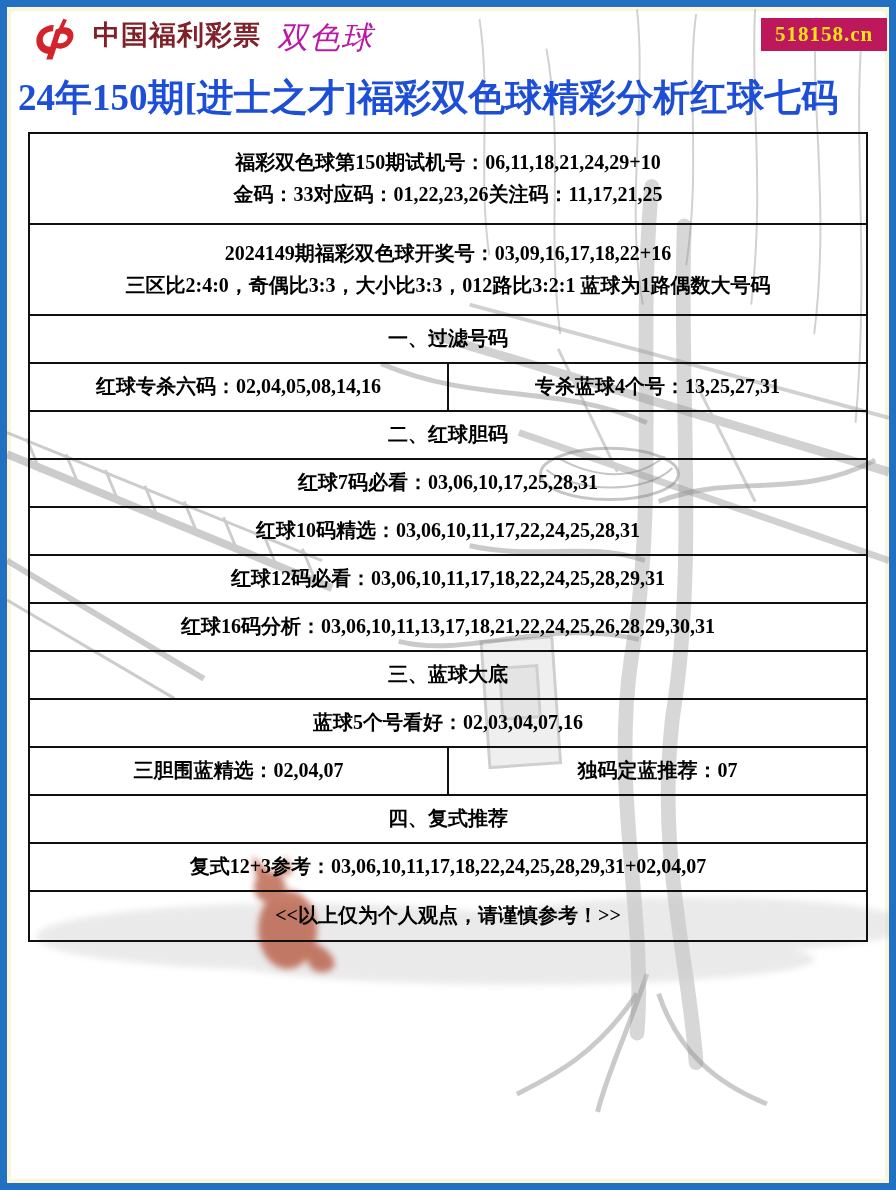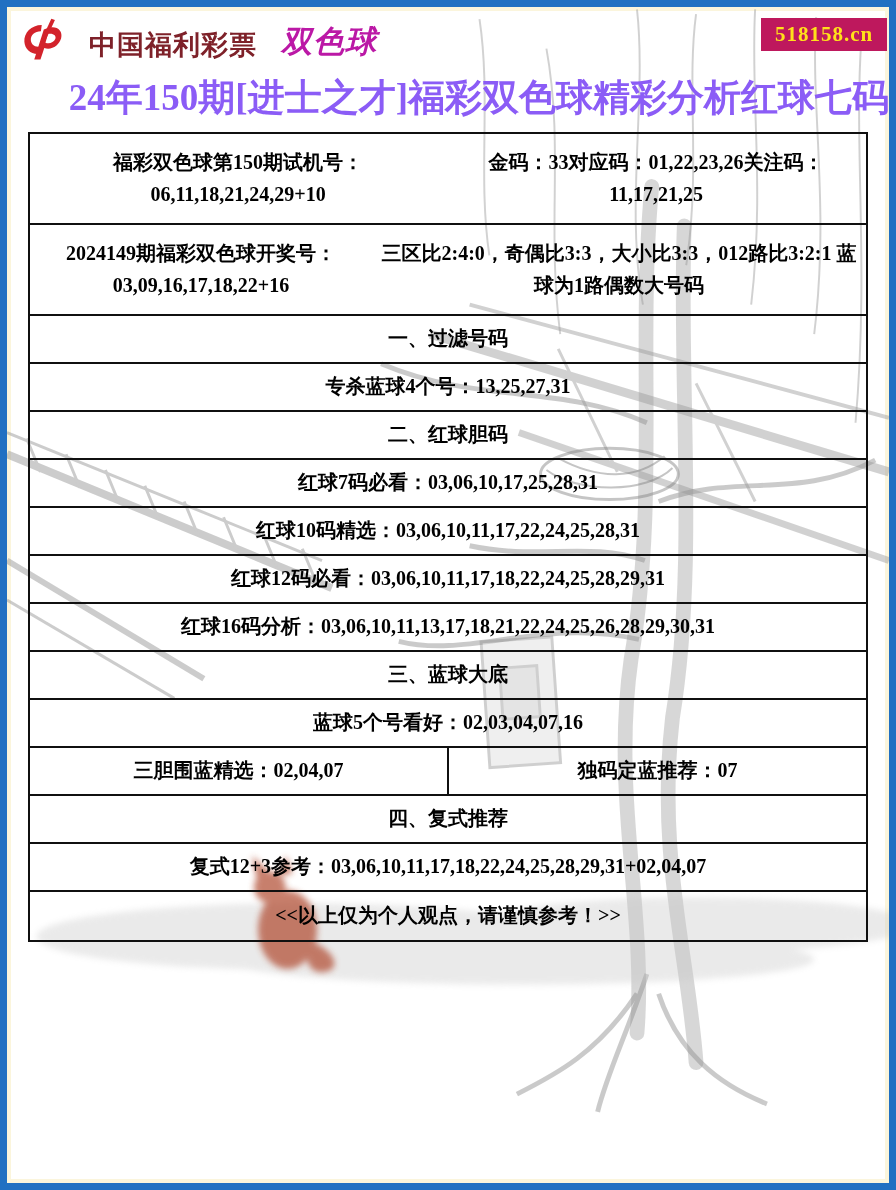--- a/index.html
+++ b/index.html
@@ -12,52 +12,52 @@
     border:7px solid #2170c2;
     box-shadow:inset 0 0 0 4px #fbf5dc;
     overflow:hidden;
     font-family:"Liberation Serif","DejaVu Serif",serif;
   }
   .wm{position:absolute;left:0;top:0;width:100%;height:100%;z-index:0;pointer-events:none;}
   .content{position:relative;z-index:1;}
 
   
   .header{position:relative;height:66px;}
-  .logo{position:absolute;left:12px;top:10px;display:flex;align-items:flex-end;gap:24px;}
+  .logo{position:absolute;left:24px;top:10px;display:flex;align-items:flex-start;gap:16px;}
   .logo-icon{width:46px;height:46px;display:block;}
   .brand{font-size:27px;font-weight:bold;color:#7e2129;letter-spacing:1px;}
-  .product{font-size:31px;font-weight:bold;font-style:italic;color:#bb18a6;letter-spacing:1px;}
+  .product{font-size:31px;font-weight:normal;font-style:italic;color:#bb18a6;letter-spacing:1px;}
   .badge{
     position:absolute;right:2px;top:11px;
     width:126px;height:33px;background:#be185d;
     display:flex;align-items:center;justify-content:center;
     color:#ffe11a;font-size:21px;font-weight:bold;letter-spacing:1px;
   }
 
   
   .title{
     padding:0 0 0 11px;
-    font-size:37px;font-weight:bold;color:#8b5cf6;
-    white-space:nowrap;line-height:1.35;text-align:right;
+    font-size:37px;font-weight:bold;color:#1d4ed8;
+    white-space:nowrap;line-height:1.35;
   }
 
   
   .board{
     margin:9px auto 0;width:836px;
     border:2px solid #101010;
     background:transparent;
   }
   .row{
     box-sizing:border-box;height:48px;
     border-bottom:2px solid #101010;
     display:flex;align-items:center;justify-content:center;
     font-size:20px;font-weight:bold;color:#000;text-align:center;
   }
   .row:last-child{border-bottom:none;}
-  .r-tall{height:91px;flex-direction:row;line-height:1.6;}
+  .r-tall{height:91px;flex-direction:column;line-height:1.6;}
   .twocol{padding:0;align-items:stretch;}
   .twocol .cell{flex:1;display:flex;align-items:center;justify-content:center;}
   .twocol .cell + .cell{border-left:2px solid #101010;}
 </style>
 </head>
 <body>
 
 <div class="page">
 
   <svg class="wm" viewBox="0 0 896 1190" aria-hidden="true">
@@ -159,20 +159,21 @@
       </div>
 
       <div class="row r-tall">
         <div>2024149期福彩双色球开奖号：03,09,16,17,18,22+16</div>
         <div>三区比2:4:0，奇偶比3:3，大小比3:3，012路比3:2:1 蓝球为1路偶数大号码</div>
       </div>
 
       <div class="row section">一、过滤号码</div>
 
       <div class="row twocol">
+        <div class="cell">红球专杀六码：02,04,05,08,14,16</div>
         <div class="cell">专杀蓝球4个号：13,25,27,31</div>
       </div>
 
       <div class="row section">二、红球胆码</div>
 
       <div class="row">红球7码必看：03,06,10,17,25,28,31</div>
       <div class="row">红球10码精选：03,06,10,11,17,22,24,25,28,31</div>
       <div class="row">红球12码必看：03,06,10,11,17,18,22,24,25,28,29,31</div>
       <div class="row">红球16码分析：03,06,10,11,13,17,18,21,22,24,25,26,28,29,30,31</div>
 

